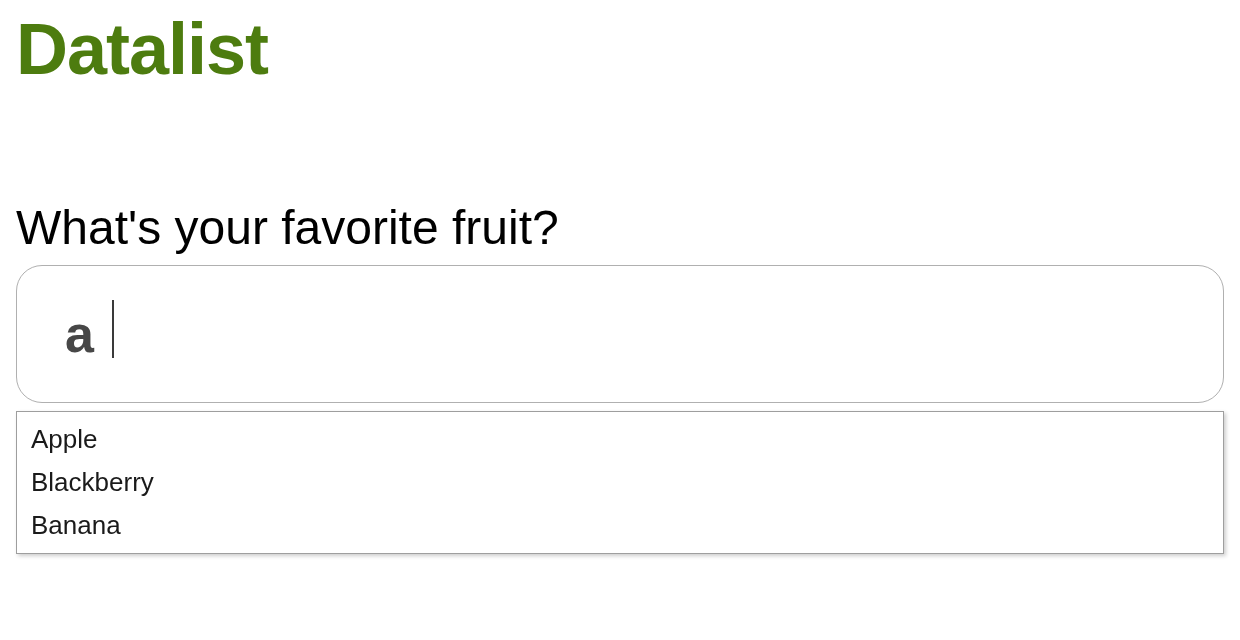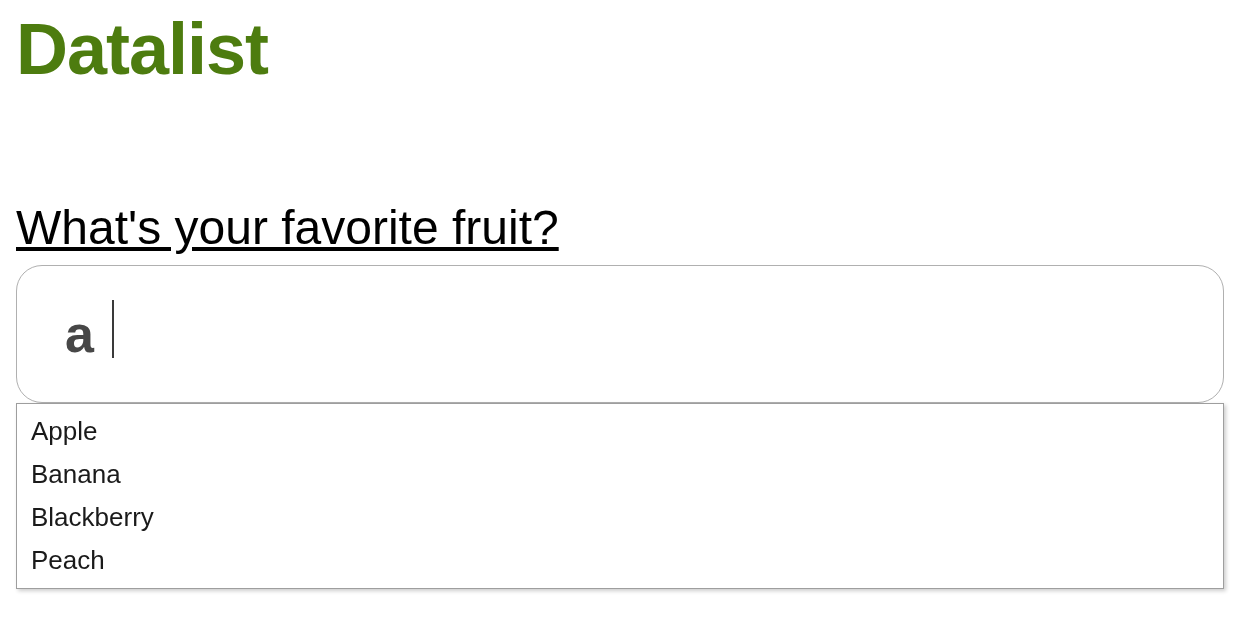--- a/index.html
+++ b/index.html
@@ -22,21 +22,20 @@
       margin-top: 8px;
       margin-bottom: 110px;
       letter-spacing: -1px;
     }
     .label {
       font-size: 48px;
       color: #000;
       font-weight: 400;
       margin-bottom: 10px;
       display: block;
-      text-decoration: underline;
     }
     .input-wrap {
       position: relative;
       width: 100%;
     }
     .text-input {
       width: 100%;
       border: 1px solid #b0b0b0;
       border-radius: 26px;
       padding: 38px 48px;
@@ -54,21 +53,21 @@
       width: 2px;
       height: 58px;
       background: #3a3a3a;
       pointer-events: none;
     }
     .dropdown {
       position: absolute;
       left: 0;
       right: 0;
       top: 100%;
-      margin-top: 0;
+      margin-top: 8px;
       background: #fff;
       border: 1px solid #9e9e9e;
       box-shadow: 2px 2px 4px rgba(0,0,0,0.2);
       padding: 6px 0;
     }
     .dropdown-option {
       font-size: 26px;
       color: #1a1a1a;
       padding: 6px 14px;
       cursor: default;
@@ -81,17 +80,16 @@
 <h1 class="heading">Datalist</h1>
 
 <label class="label">What's your favorite fruit?</label>
 
 <div class="input-wrap">
   <input type="text" class="text-input" value="a" style="">
   <span class="caret"></span>
 
   <div class="dropdown">
     <div class="dropdown-option">Apple</div>
+    <div class="dropdown-option">Blackberry</div>
     <div class="dropdown-option">Banana</div>
-    <div class="dropdown-option">Blackberry</div>
-    <div class="dropdown-option">Peach</div>
   </div>
 </div>
 
 </body></html>

